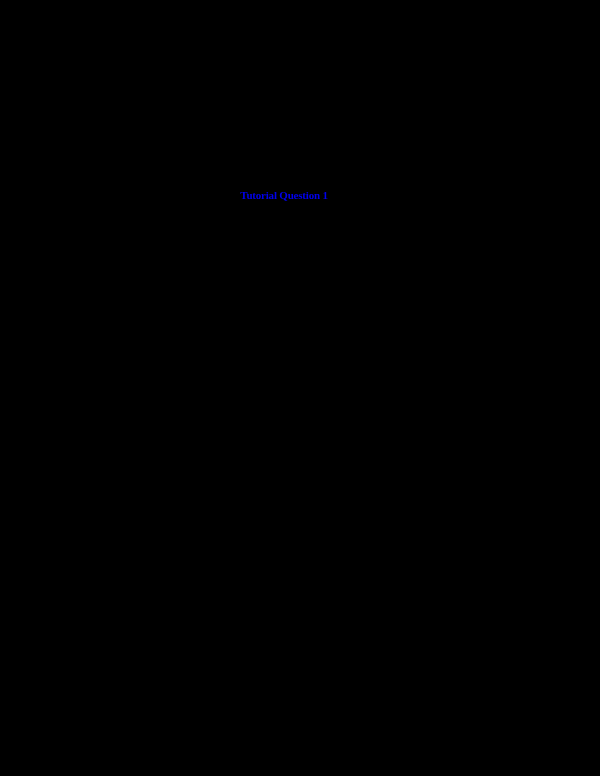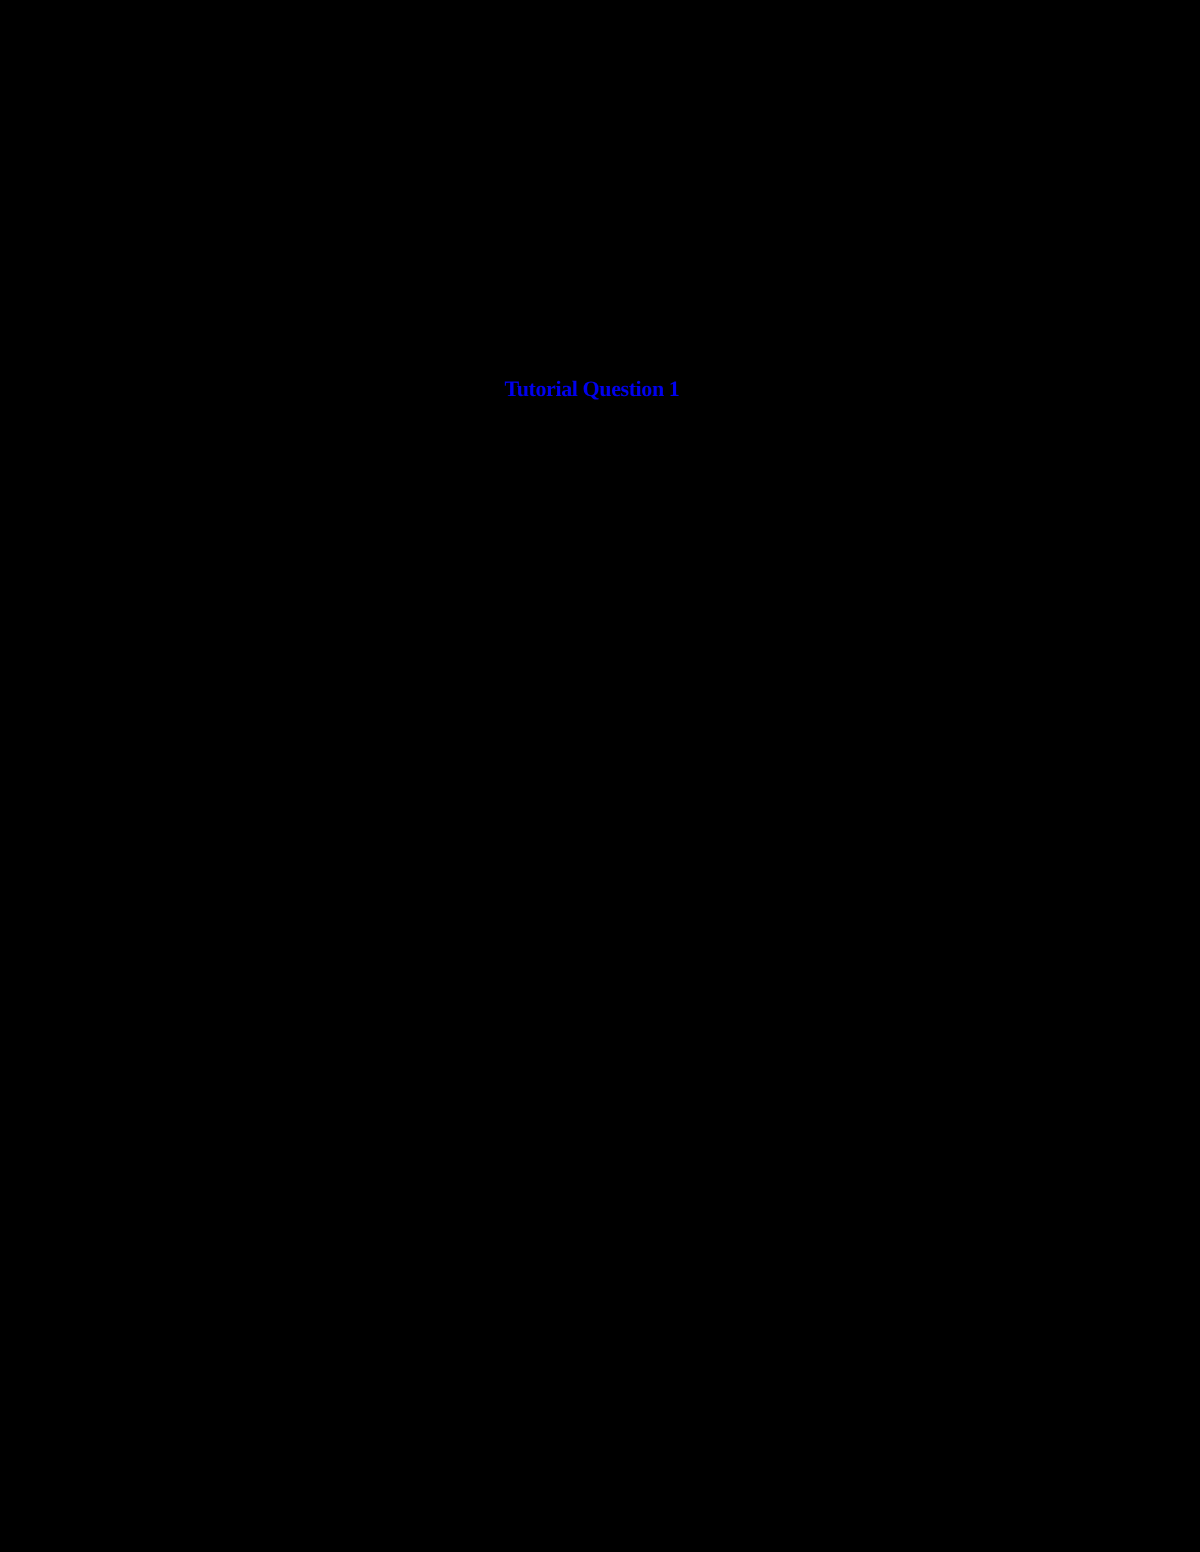--- a/index.html
+++ b/index.html
@@ -26,21 +26,20 @@
     width: 568px;
     text-align: center;
     color: #0000ee;
     font-family: "Liberation Serif", serif;
     font-size: 11px;
     font-weight: bold;
     letter-spacing: -0.2px;
     text-decoration: none;
     white-space: nowrap;
     line-height: 14px;
-    margin-left: 12px;
   }
 </style>
 </head>
 <body>
 
 <div class="page">
   <a class="doc-link" href="#">Tutorial Question 1</a>
 </div>
 
 </body></html>

